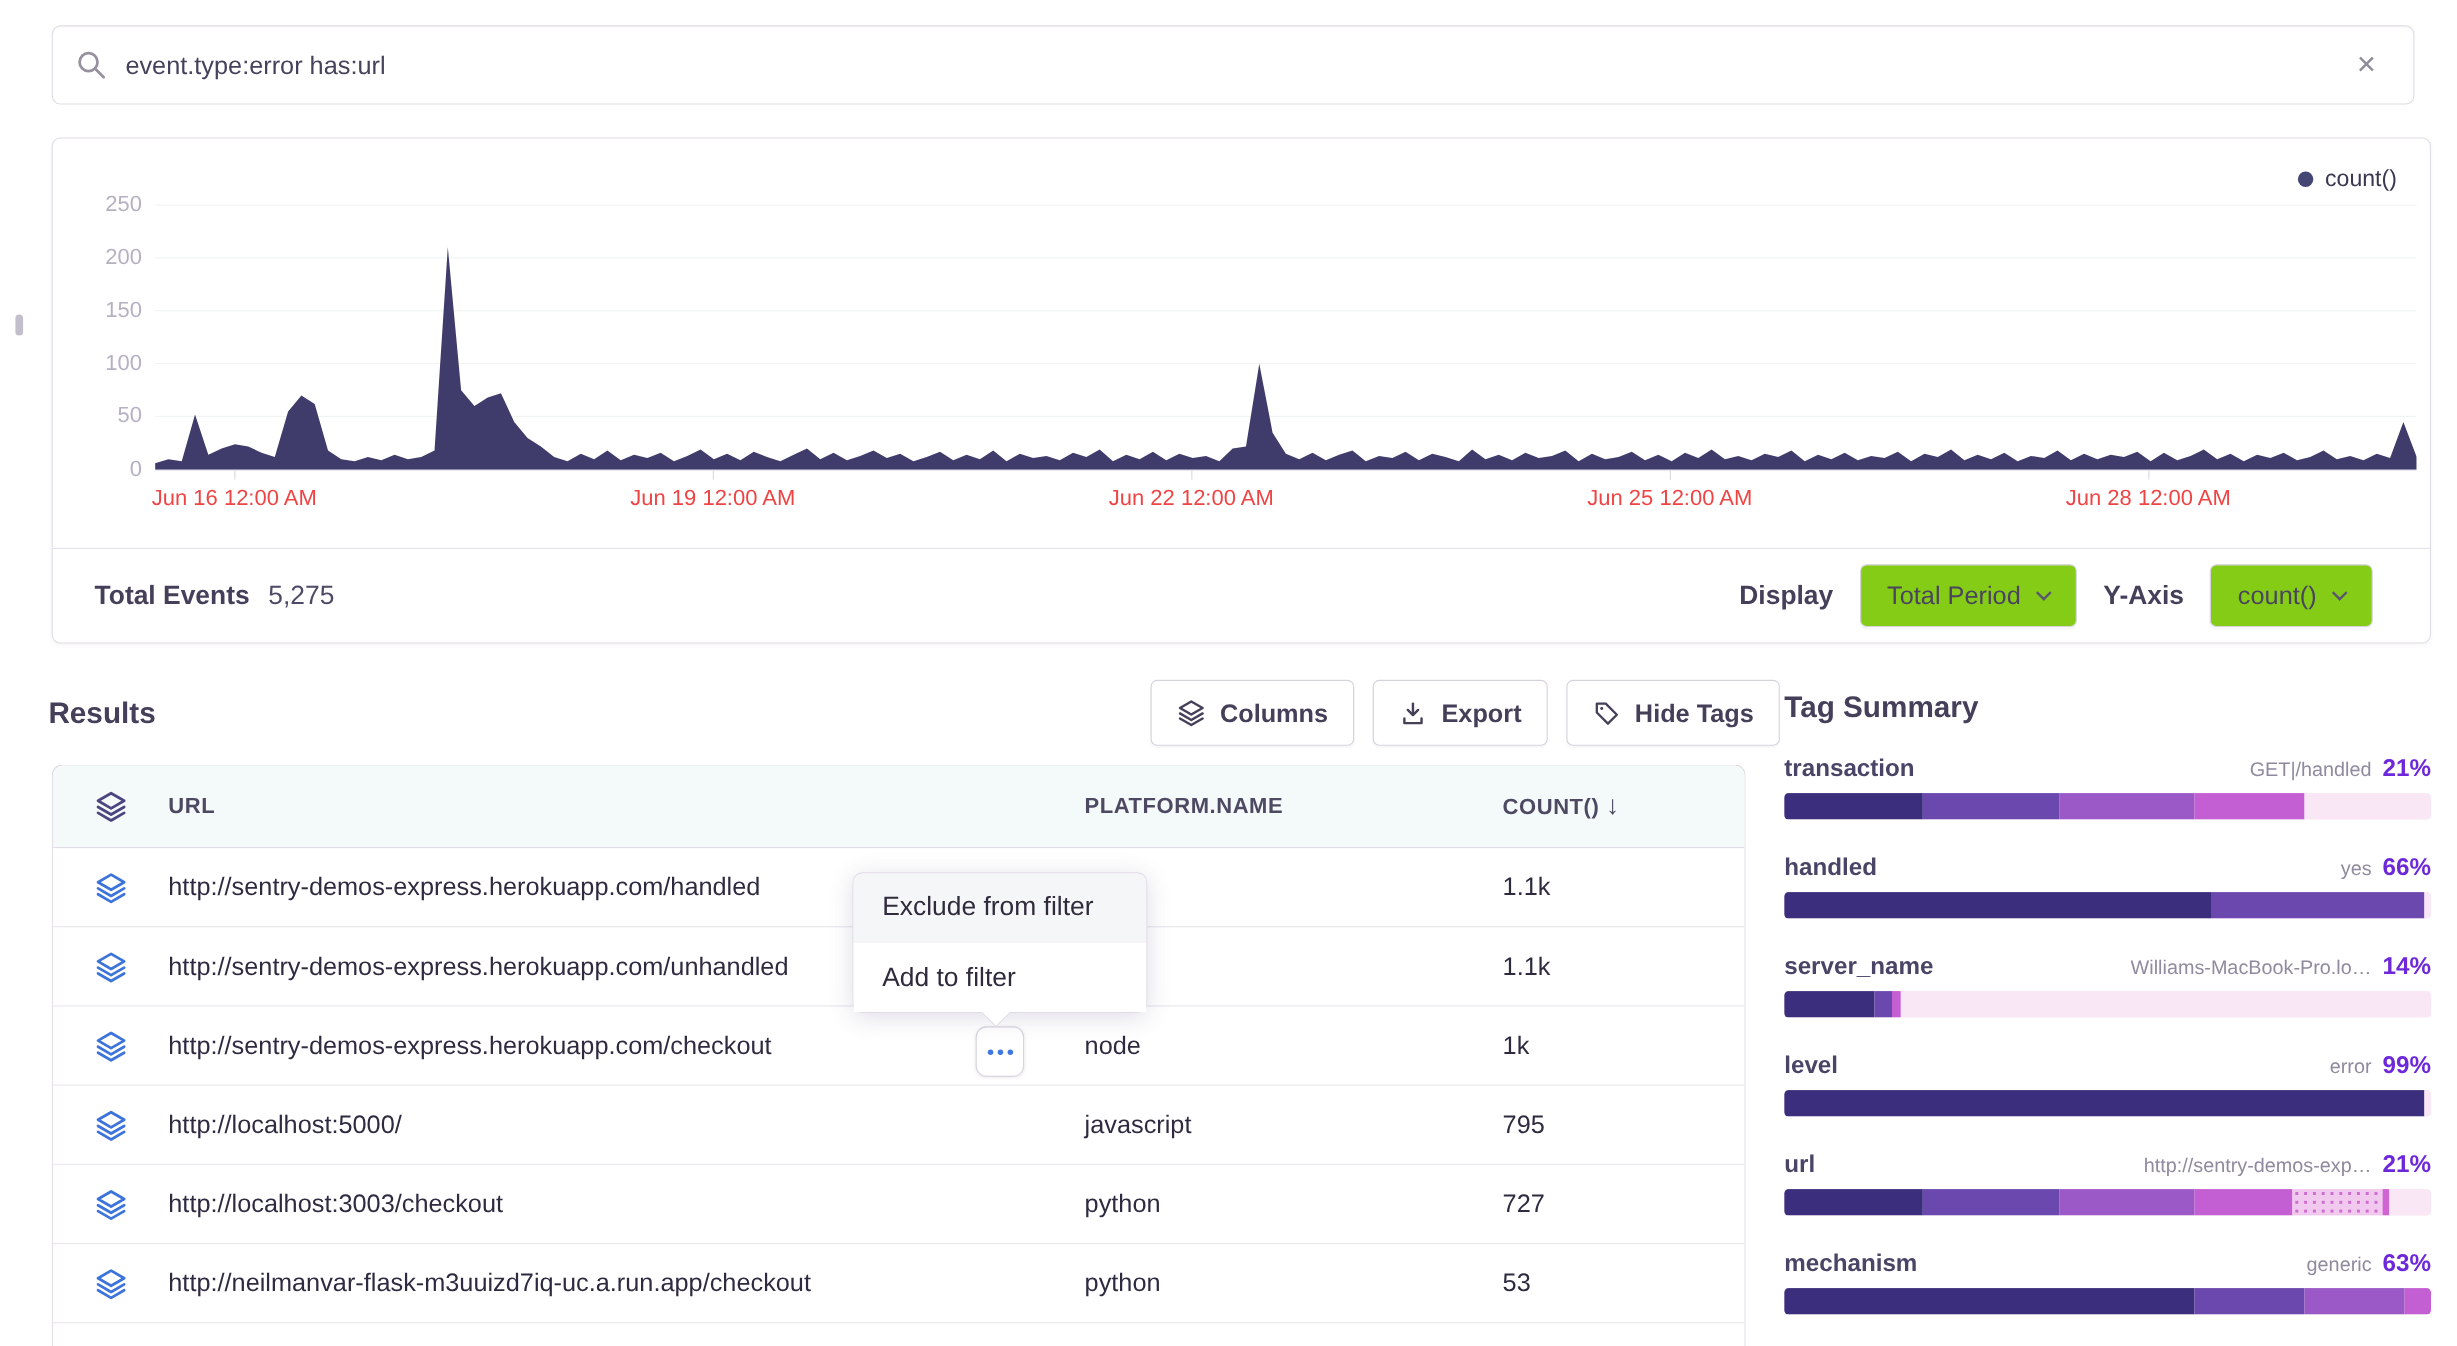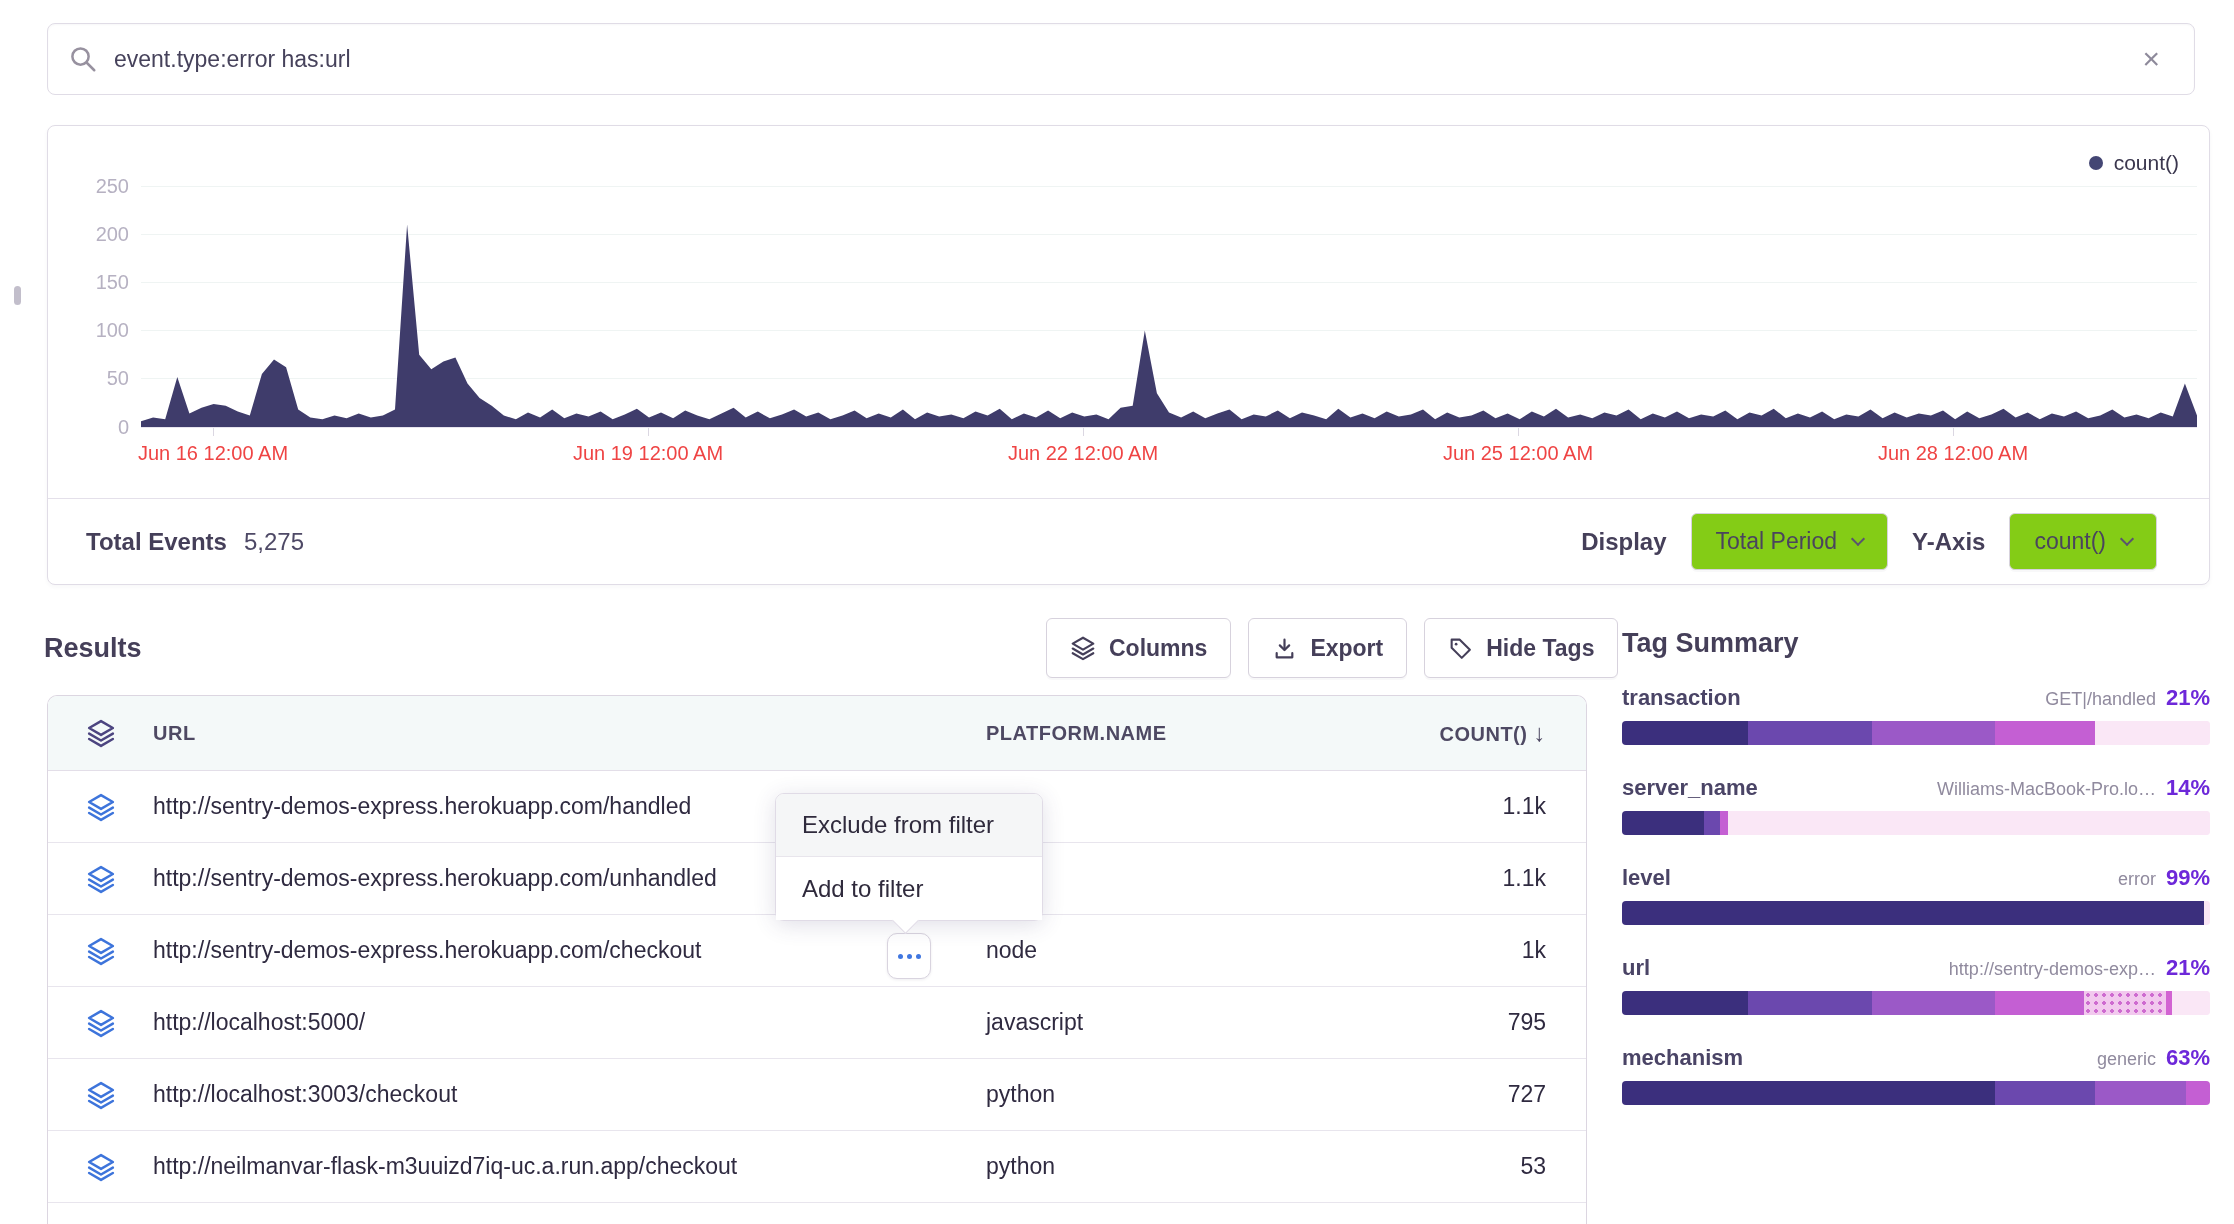--- a/index.html
+++ b/index.html
@@ -57,21 +57,21 @@
     border:1px solid #DCD6E1; border-bottom:0; border-radius:10px 10px 0 0;
     background:#fff; overflow:hidden; }
   .t-head { display:grid; grid-template-columns:105px 833px 380px 1fr; align-items:center;
     height:75px; background:#F4F9F9; border-bottom:1px solid #E3DEE8; }
   .t-head .col { font-size:20px; font-weight:700; color:#4E4963; letter-spacing:0.5px; }
   .t-row { display:grid; grid-template-columns:105px 833px 380px 1fr; align-items:center;
     height:72px; border-bottom:1px solid #E8E5ED; }
   .cell-icon { display:flex; justify-content:center; }
   .cell-url { font-size:23px; color:#2F2A40; white-space:nowrap; overflow:hidden; cursor:pointer; }
   .cell-plat { font-size:23px; color:#2F2A40; }
-  .cell-count { font-size:23px; color:#2F2A40; text-align:right; padding-right:40px; }
+  .cell-count { font-size:23px; color:#2F2A40; padding-right:40px; }
   .stack-blue { color:#3D74DB; }
   .stack-dark { color:#4C4580; }
 
   
   .more-btn { position:absolute; left:887px; top:933px; width:44px; height:46px;
     background:#fff; border:1px solid #D9D4DF; border-radius:10px; cursor:pointer;
     display:flex; align-items:center; justify-content:center; gap:4px;
     box-shadow:0 1px 3px rgba(40,30,60,0.08); }
   .more-btn i { width:5px; height:5px; border-radius:50%; background:#4077E0; }
   .ctx-menu { position:absolute; left:775px; top:793px; width:268px; background:#fff;
@@ -314,20 +314,32 @@
       </div>
       <div class="tag-bar">
           <div class="seg" style="width: 21.5%; background: rgb(59, 47, 125);"></div>
           <div class="seg" style="width: 21%; background: rgb(107, 72, 174);"></div>
           <div class="seg" style="width: 21%; background: rgb(155, 89, 199);"></div>
           <div class="seg" style="width: 17%; background: rgb(196, 95, 211);"></div>
           <div class="seg" style="width: 19.5%; background: rgb(250, 231, 246);"></div>
         </div>
     </div>
 
+    <div class="tag-group">
+      <div class="tag-head">
+        <span class="tag-name">handled</span>
+        <span class="tag-valwrap">yes</span>
+        <span class="tag-pct">66%</span>
+      </div>
+      <div class="tag-bar">
+          <div class="seg" style="width: 66%; background: rgb(59, 47, 125);"></div>
+          <div class="seg" style="width: 33%; background: rgb(107, 72, 174);"></div>
+          <div class="seg" style="width: 1%; background: rgb(250, 231, 246);"></div>
+        </div>
+    </div>
 
     <div class="tag-group">
       <div class="tag-head">
         <span class="tag-name">server_name</span>
         <span class="tag-valwrap">Williams-MacBook-Pro.lo…</span>
         <span class="tag-pct">14%</span>
       </div>
       <div class="tag-bar">
           <div class="seg" style="width: 14%; background: rgb(59, 47, 125);"></div>
           <div class="seg" style="width: 2.6%; background: rgb(107, 72, 174);"></div>

